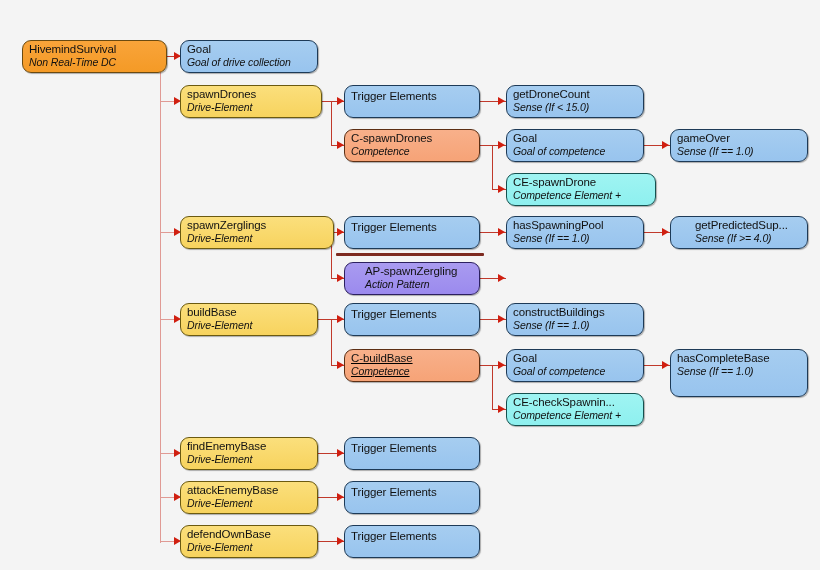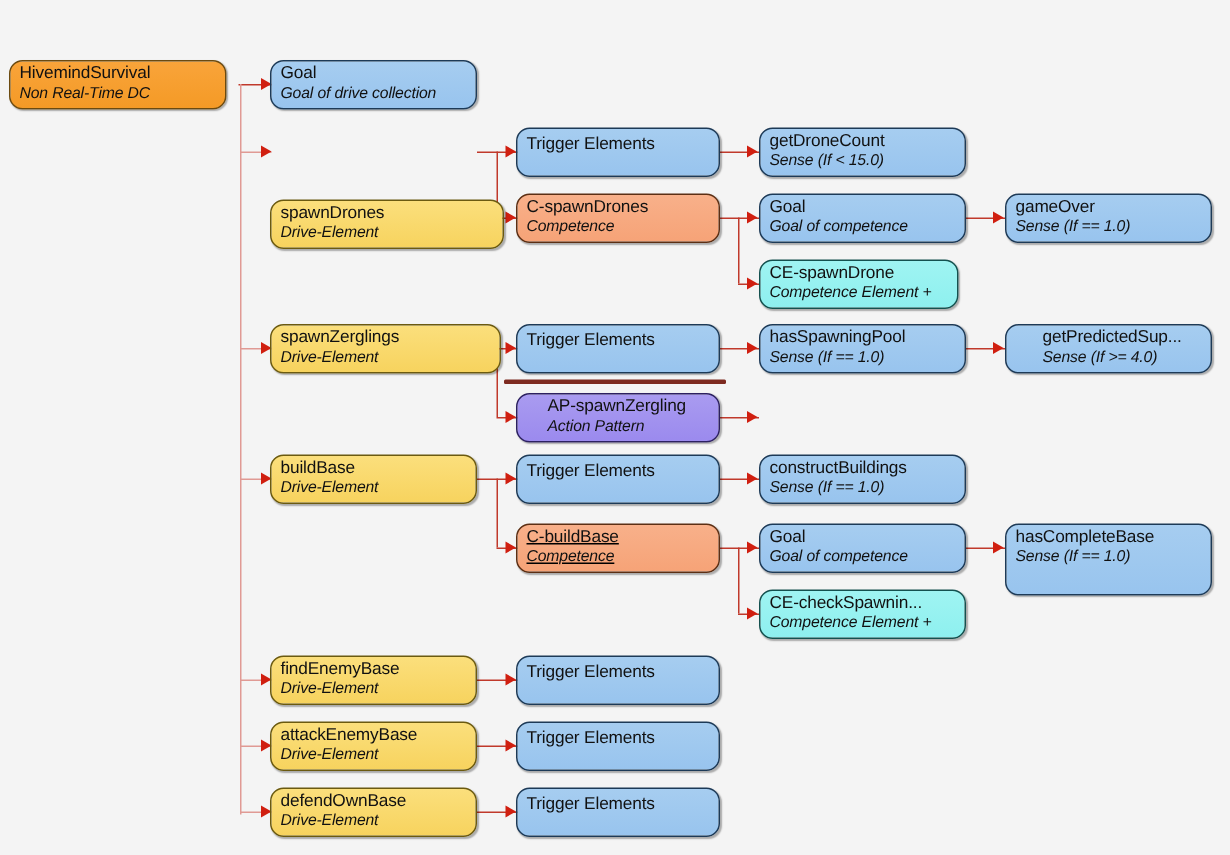--- a/index.html
+++ b/index.html
@@ -148,31 +148,31 @@
   <div class="hline" style="left:644px; top:365px; width:26px;"></div>
   <div class="arrow" style="left:662px; top:361px;"></div>
 
   <div class="hline" style="left:318px; top:453px; width:27px;"></div>
   <div class="arrow" style="left:337px; top:449px;"></div>
   <div class="hline" style="left:318px; top:497px; width:27px;"></div>
   <div class="arrow" style="left:337px; top:493px;"></div>
   <div class="hline" style="left:318px; top:541px; width:27px;"></div>
   <div class="arrow" style="left:337px; top:537px;"></div>
 
-  <div class="node fill-orange" style="left:6px; top:40px; width:145px; height:33px;">
+  <div class="node fill-orange" style="left:22px; top:40px; width:145px; height:33px;">
     <div class="title">HivemindSurvival</div>
     <div class="sub">Non Real-Time DC</div>
   </div>
 
   <div class="node fill-blue" style="left:180px; top:40px; width:138px; height:33px;">
     <div class="title">Goal</div>
     <div class="sub">Goal of drive collection</div>
   </div>
 
-  <div class="node fill-yellow" style="left:180px; top:85px; width:156px; height:33px;margin-top:48px;">
+  <div class="node fill-yellow" style="left:180px; top:85px; width:142px; height:33px;">
     <div class="title">spawnDrones</div>
     <div class="sub">Drive-Element</div>
   </div>
 
   <div class="node fill-blue single" style="left:344px; top:85px; width:136px; height:33px;">
     <div class="title">Trigger Elements</div>
   </div>
 
   <div class="node fill-blue" style="left:506px; top:85px; width:138px; height:33px;">
     <div class="title">getDroneCount</div>
@@ -187,21 +187,21 @@
   <div class="node fill-blue" style="left:506px; top:129px; width:138px; height:33px;">
     <div class="title">Goal</div>
     <div class="sub">Goal of competence</div>
   </div>
 
   <div class="node fill-blue" style="left:670px; top:129px; width:138px; height:33px;">
     <div class="title">gameOver</div>
     <div class="sub">Sense (If == 1.0)</div>
   </div>
 
-  <div class="node fill-cyan" style="left:506px; top:173px; width:133px; height:33px;">
+  <div class="node fill-cyan" style="left:506px; top:173px; width:150px; height:33px;">
     <div class="title">CE-spawnDrone</div>
     <div class="sub">Competence Element +</div>
   </div>
 
   <div class="node fill-yellow" style="left:180px; top:216px; width:154px; height:33px;">
     <div class="title">spawnZerglings</div>
     <div class="sub">Drive-Element</div>
   </div>
 
   <div class="node fill-blue single" style="left:344px; top:216px; width:136px; height:33px;">

